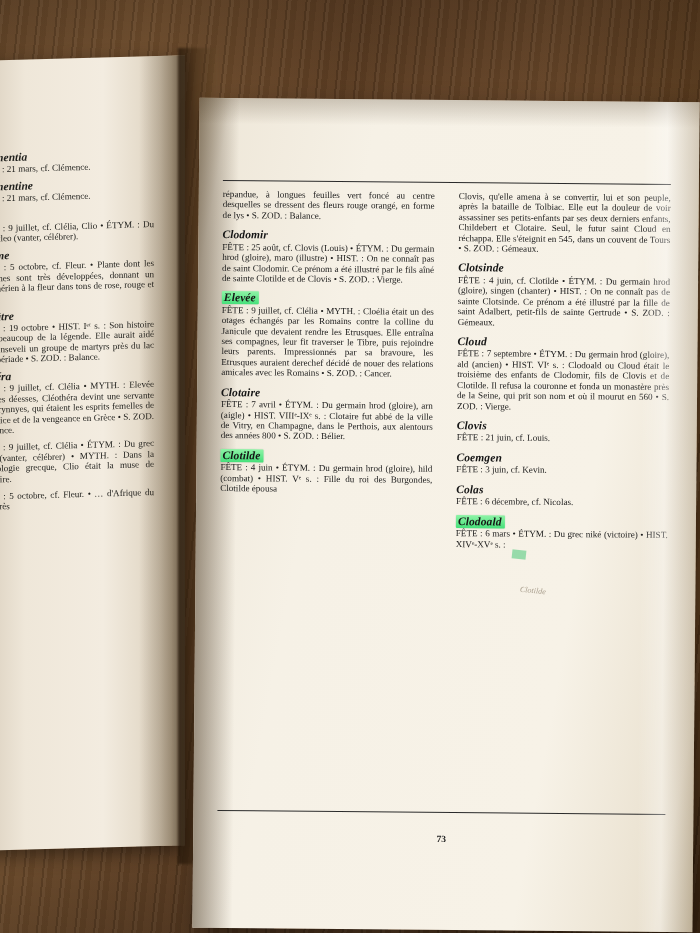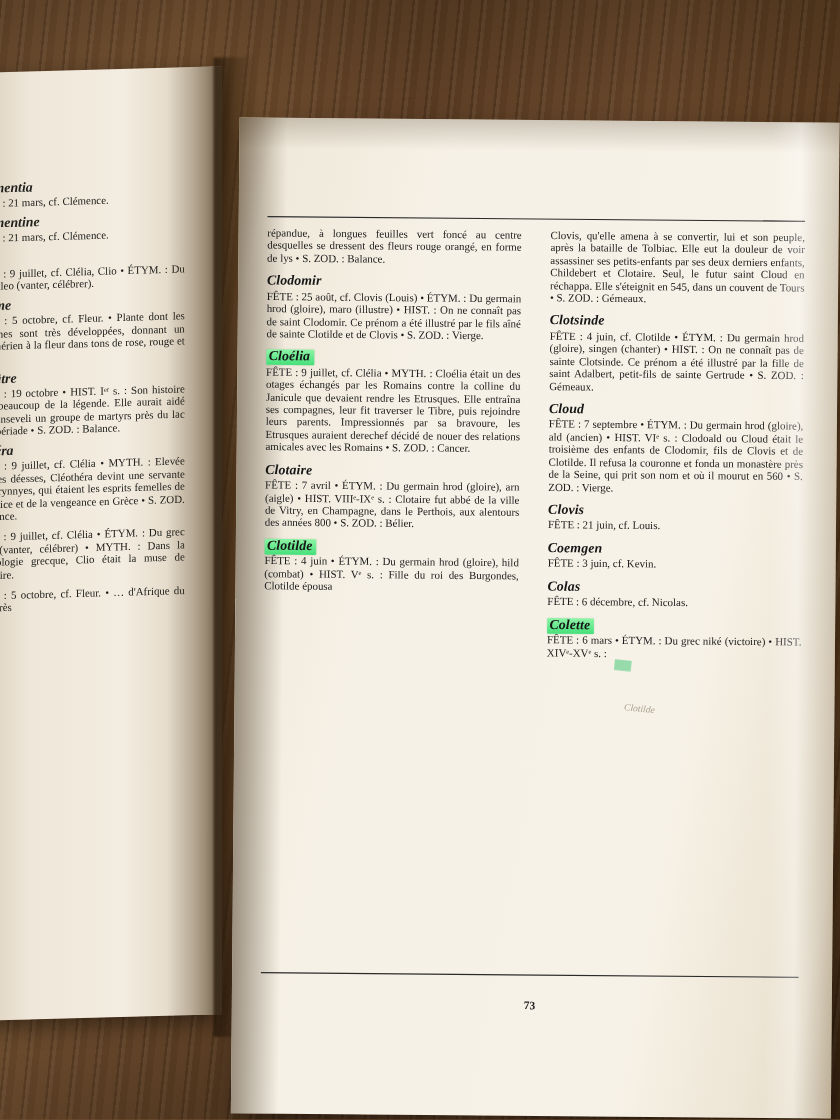--- a/index.html
+++ b/index.html
@@ -192,21 +192,21 @@
             <div class="entry">
               <div class="body">répandue, à longues feuilles vert foncé au centre desquelles se dressent des fleurs rouge orangé, en forme de lys • S. ZOD. : Balance.</div>
             </div>
 
             <div class="entry">
               <div class="headword">Clodomir</div>
               <div class="body">FÊTE : 25 août, cf. Clovis (Louis) • ÉTYM. : Du germain hrod (gloire), maro (illustre) • HIST. : On ne connaît pas de saint Clodomir. Ce prénom a été illustré par le fils aîné de sainte Clotilde et de Clovis • S. ZOD. : Vierge.</div>
             </div>
 
             <div class="entry">
-              <div class="headword"><span class="hl">Cloélia</span></div>
+              <div class="headword"><span class="hl">Elevée</span></div>
               <div class="body">FÊTE : 9 juillet, cf. Clélia • MYTH. : Cloélia était un des otages échangés par les Romains contre la colline du Janicule que devaient rendre les Etrusques. Elle entraîna ses compagnes, leur fit traverser le Tibre, puis rejoindre leurs parents. Impressionnés par sa bravoure, les Etrusques auraient derechef décidé de nouer des relations amicales avec les Romains • S. ZOD. : Cancer.</div>
             </div>
 
             <div class="entry">
               <div class="headword">Clotaire</div>
               <div class="body">FÊTE : 7 avril • ÉTYM. : Du germain hrod (gloire), arn (aigle) • HIST. VIIIᵉ-IXᵉ s. : Clotaire fut abbé de la ville de Vitry, en Champagne, dans le Perthois, aux alentours des années 800 • S. ZOD. : Bélier.</div>
             </div>
 
             <div class="entry">
               <div class="headword"><span class="hl">Clotilde</span></div>
@@ -238,21 +238,21 @@
               <div class="headword">Coemgen</div>
               <div class="body">FÊTE : 3 juin, cf. Kevin.</div>
             </div>
 
             <div class="entry">
               <div class="headword">Colas</div>
               <div class="body">FÊTE : 6 décembre, cf. Nicolas.</div>
             </div>
 
             <div class="entry">
-              <div class="headword"><span class="hl">Colette</span></div>
+              <div class="headword"><span class="hl">Clodoald</span></div>
               <div class="body">FÊTE : 6 mars • ÉTYM. : Du grec niké (victoire) • HIST. XIVᵉ-XVᵉ s. :</div>
             </div>
           </div>
 
         </div>
 
         <div class="folio">73</div>
       </div>
 
       <div class="curl"></div>

